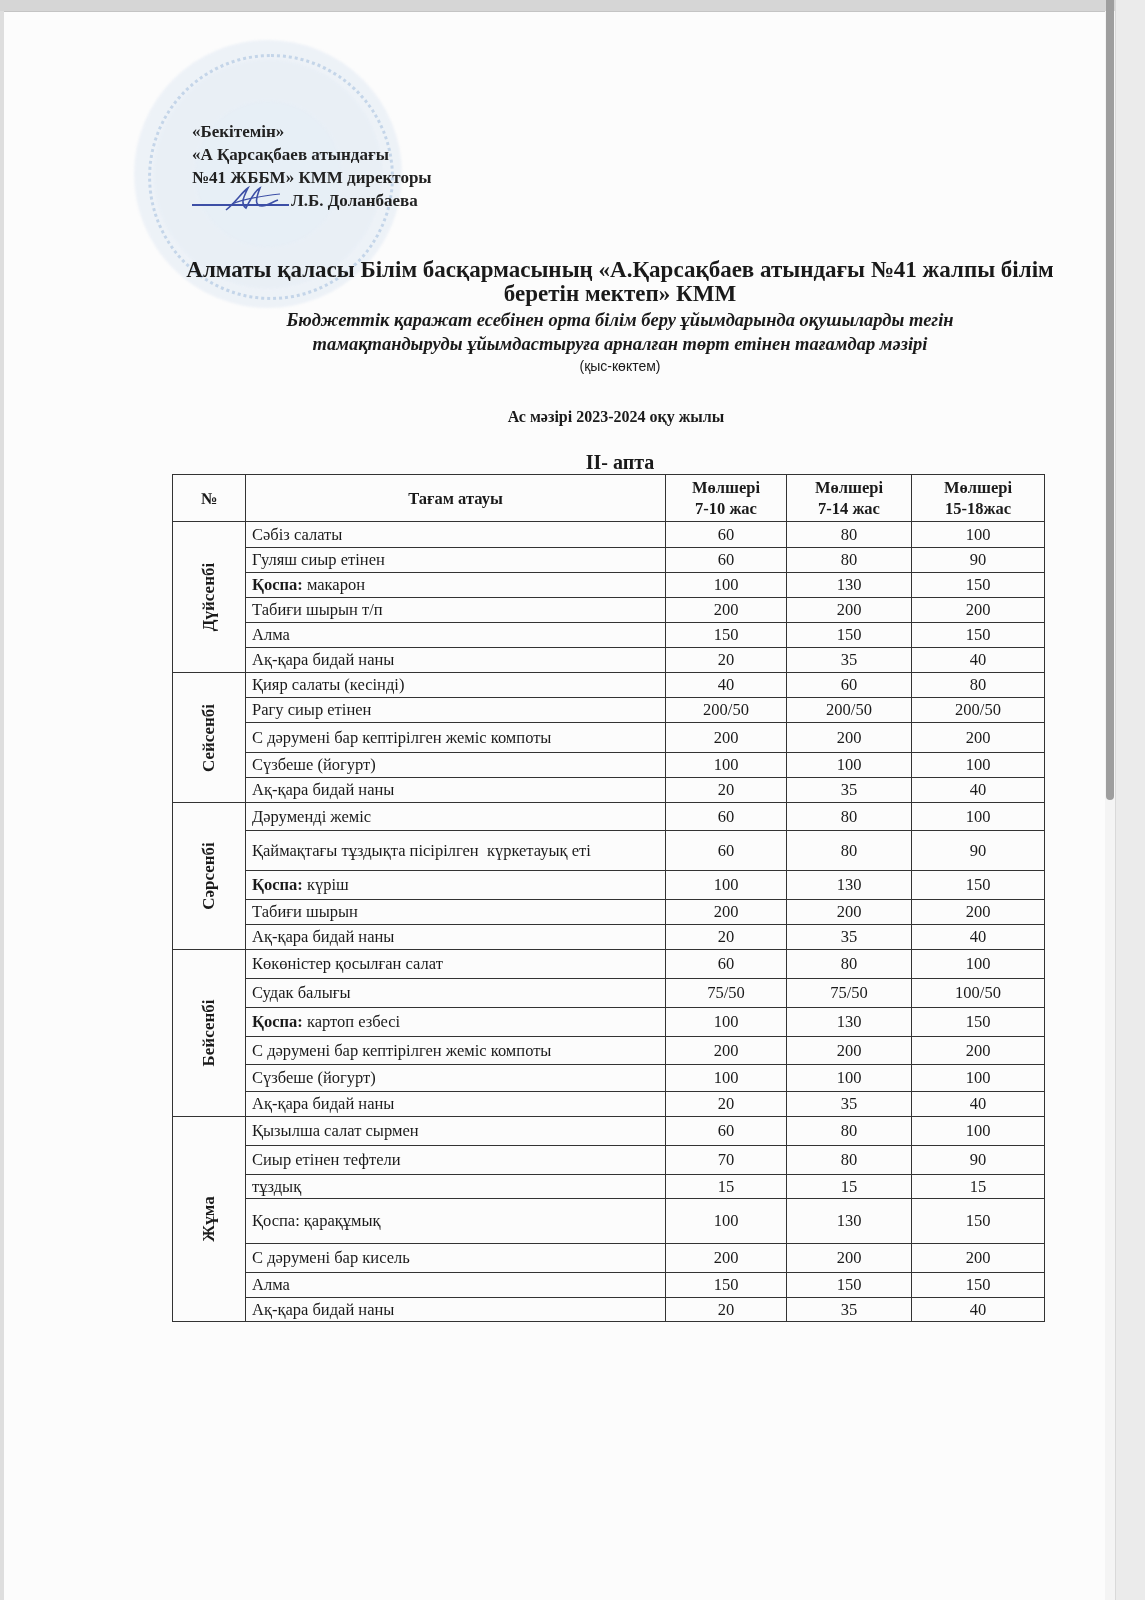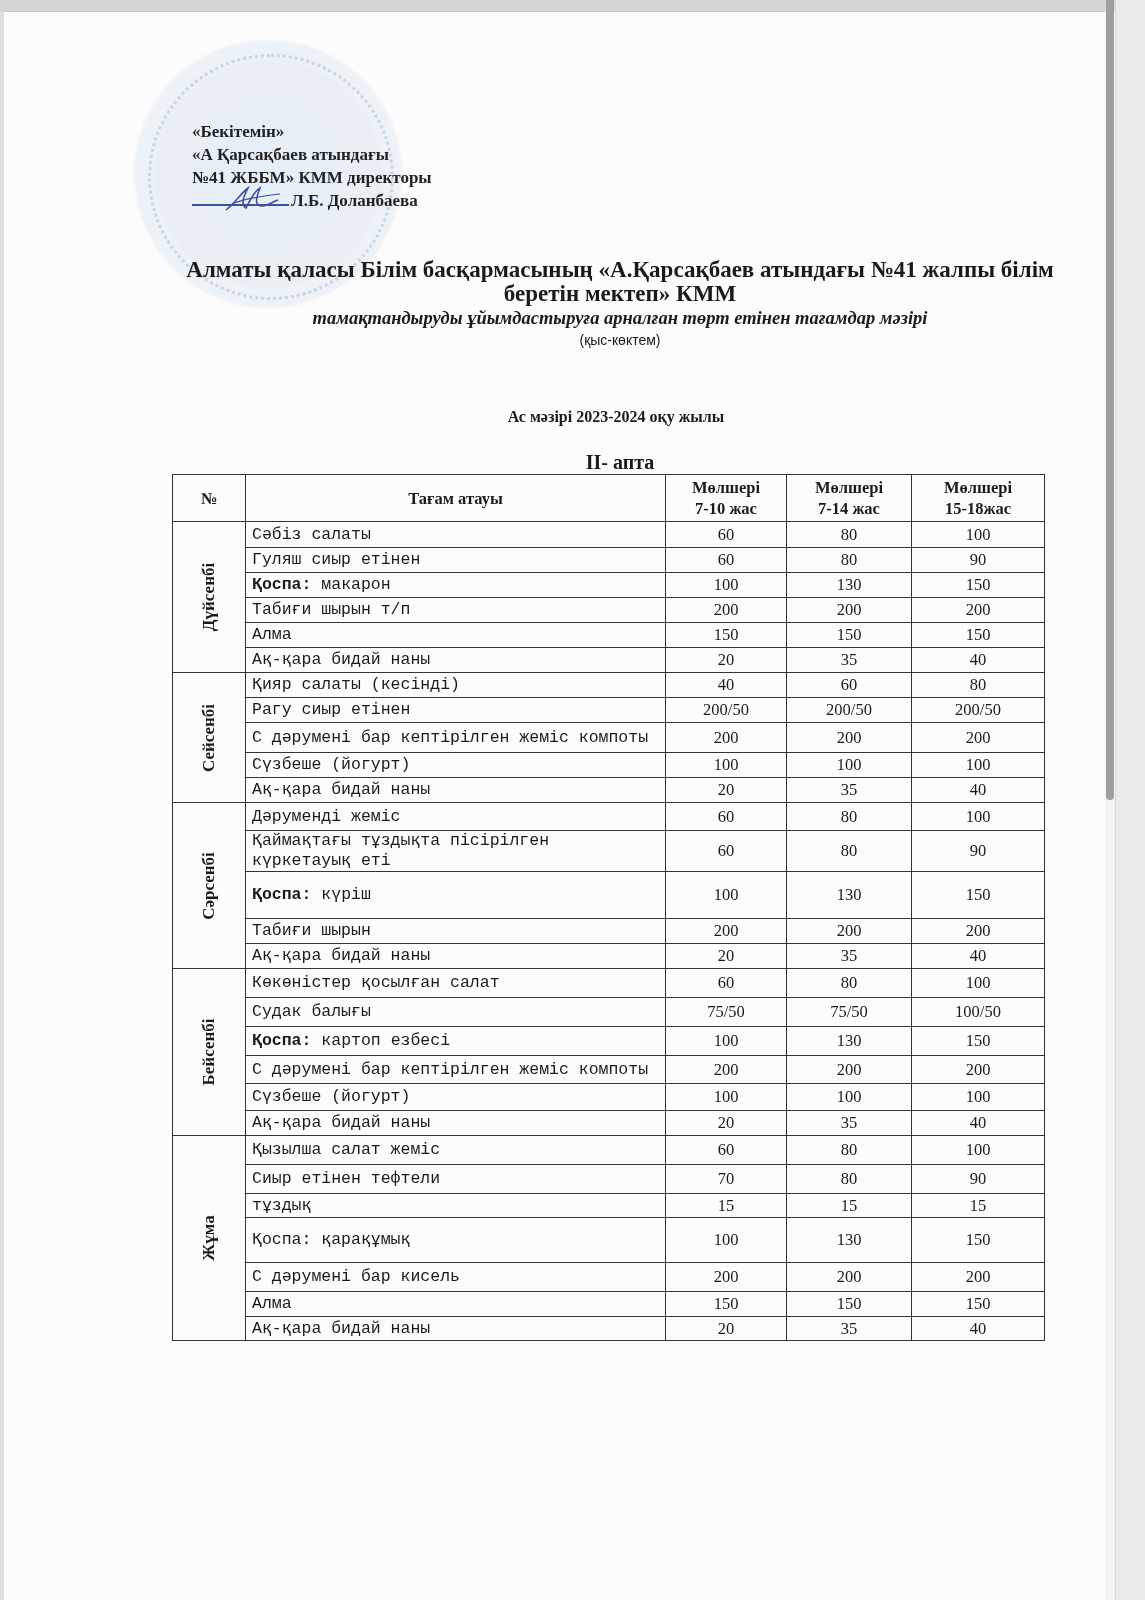--- a/index.html
+++ b/index.html
@@ -35,21 +35,21 @@
   .week { position:absolute; left:180px; top:451px; width:880px; text-align:center; font-weight:bold; font-size:20px; }
 
   table.menu {
     position:absolute; left:172px; top:474px; width:872px;
     border-collapse:collapse; table-layout:fixed;
     font-size:16.5px;
   }
   table.menu td, table.menu th { border:1.4px solid #333; padding:0 6px; }
   table.menu th { font-weight:bold; font-size:16.5px; line-height:21px; height:46px; text-align:center; }
   table.menu td.num { text-align:center; }
-  table.menu td.name { text-align:left; line-height:20px;font-family:Liberation Mono, monospace; }
+  table.menu td.name { text-align:left; line-height:20px; }
   .day {
     text-align:center; vertical-align:middle; padding:0 !important;
   }
   .day span {
     display:inline-block; transform:rotate(-90deg); white-space:nowrap;
     font-weight:bold; font-size:17px;
   }
   .bold { font-weight:bold; }
 </style>
 </head>
@@ -71,20 +71,21 @@
   <div><span class="signature-line"></span><span>Л.Б. Доланбаева</span></div>
 </div>
 <svg class="signature" viewBox="0 0 60 30">
   <path d="M4 26 C14 18, 20 8, 26 4 C22 12, 18 20, 24 24 C28 16, 34 6, 38 4 C34 14, 32 22, 40 22 C46 22, 50 18, 56 16" fill="none" stroke="#3d4fa6" stroke-width="1.6"></path>
   <path d="M10 20 C24 14, 40 12, 58 10" fill="none" stroke="#3d4fa6" stroke-width="1.2"></path>
 </svg>
 
 <div class="title-block">
   <div class="t1">Алматы қаласы  Білім басқармасының «А.Қарсақбаев атындағы  №41 жалпы білім</div>
   <div class="t1">беретін мектеп» КММ</div>
+  <div class="t2">Бюджеттік қаражат есебінен орта білім беру ұйымдарында оқушыларды тегін</div>
   <div class="t2" style="margin-top:0">тамақтандыруды ұйымдастыруға арналған төрт етінен тағамдар мәзірі</div>
   <div class="t3">(қыс-көктем)</div>
 </div>
 <div class="year">Ас мәзірі 2023-2024  оқу жылы</div>
 <div class="week">II- апта</div>
 
 <table class="menu">
   <colgroup>
     <col style="width:73px">
       <col style="width:420px">
@@ -176,21 +177,21 @@
         <td class="num">60</td>
         <td class="num">80</td>
         <td class="num">100</td>
       </tr>
       <tr style="height: 40px;">
         <td class="name"><span class="bold"></span><span style="white-space: pre-wrap;">Қаймақтағы тұздықта пісірілген  күркетауық еті</span></td>
         <td class="num">60</td>
         <td class="num">80</td>
         <td class="num">90</td>
       </tr>
-      <tr style="height: 47px; margin-top: 12px;">
+      <tr style="height: 29px; margin-top: 12px;">
         <td class="name"><span class="bold">Қоспа:</span><span style="white-space: pre-wrap;"> күріш</span></td>
         <td class="num">100</td>
         <td class="num">130</td>
         <td class="num">150</td>
       </tr>
       <tr style="height: 25px;">
         <td class="name"><span class="bold"></span><span style="white-space: pre-wrap;">Табиғи шырын</span></td>
         <td class="num">200</td>
         <td class="num">200</td>
         <td class="num">200</td>
@@ -233,21 +234,21 @@
         <td class="num">100</td>
       </tr>
       <tr style="height: 25px;">
         <td class="name"><span class="bold"></span><span style="white-space: pre-wrap;">Ақ-қара бидай наны</span></td>
         <td class="num">20</td>
         <td class="num">35</td>
         <td class="num">40</td>
       </tr>
       <tr style="height: 29px;">
         <td class="day" rowspan="7"><span>Жұма</span></td>
-        <td class="name"><span class="bold"></span><span style="white-space: pre-wrap;">Қызылша салат жеміс</span></td>
+        <td class="name"><span class="bold"></span><span style="white-space: pre-wrap;">Қызылша салат сырмен</span></td>
         <td class="num">60</td>
         <td class="num">80</td>
         <td class="num">100</td>
       </tr>
       <tr style="height: 29px; padding-left: 40px;">
         <td class="name"><span class="bold"></span><span style="white-space: pre-wrap;">Сиыр етінен тефтели</span></td>
         <td class="num">70</td>
         <td class="num">80</td>
         <td class="num">90</td>
       </tr>

